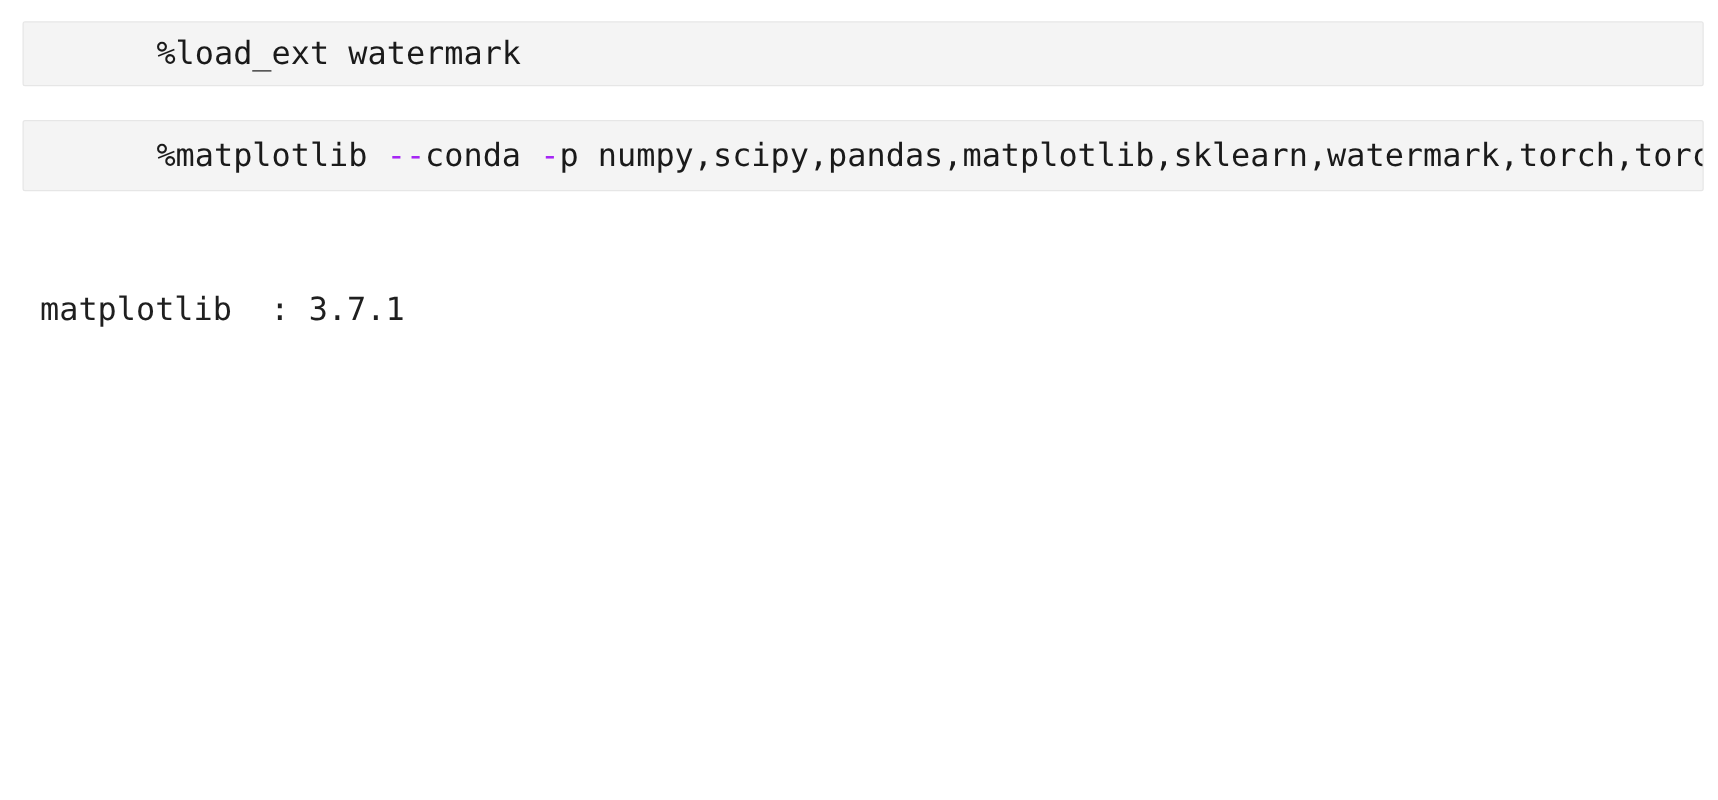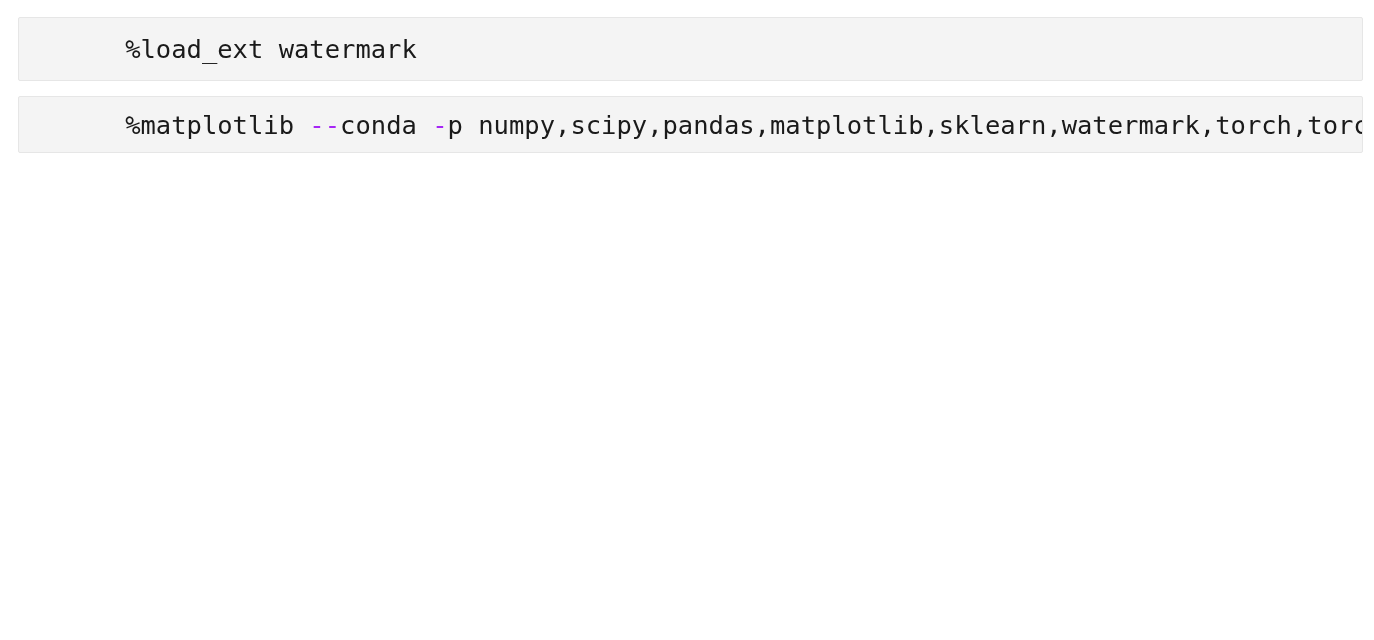--- a/index.html
+++ b/index.html
@@ -27,21 +27,21 @@
     position: absolute;
     left: 18px;
     width: 1345px;
     box-sizing: border-box;
     background: #f4f4f4;
     border: 1px solid #e6e6e6;
     border-radius: 2px;
     overflow: hidden;
   }
 
-  .cell-1 { top: 17px;  height: 64px; }
+  .cell-1 { top: 17px;  height: 52px; }
   .cell-2 { top: 96px;  height: 57px; }
 
   .code-line {
     position: absolute;
     left: 14px;
     top: 50%;
     transform: translateY(-50%);
     white-space: pre;
     font-family: "DejaVu Sans Mono", "Liberation Mono", monospace;
     font-size: 25.5px;
@@ -78,20 +78,21 @@
     </div>
   </div>
 
   <div class="cell cell-2">
     <div class="code-line">
       <span class="tok-plain">%matplotlib </span><span class="tok-flag">--</span><span class="tok-plain">conda </span><span class="tok-flag">-</span><span class="tok-plain">p numpy,scipy,pandas,matplotlib,sklearn,watermark,torch,torchvision,torchmetrics,transformers,lightning</span>
     </div>
   </div>
 
   <div class="output">
+    <span class="out-line">matplotlib  : 3.7.1</span>
     
     
     
     
     
     
     
     
     
   </div>

